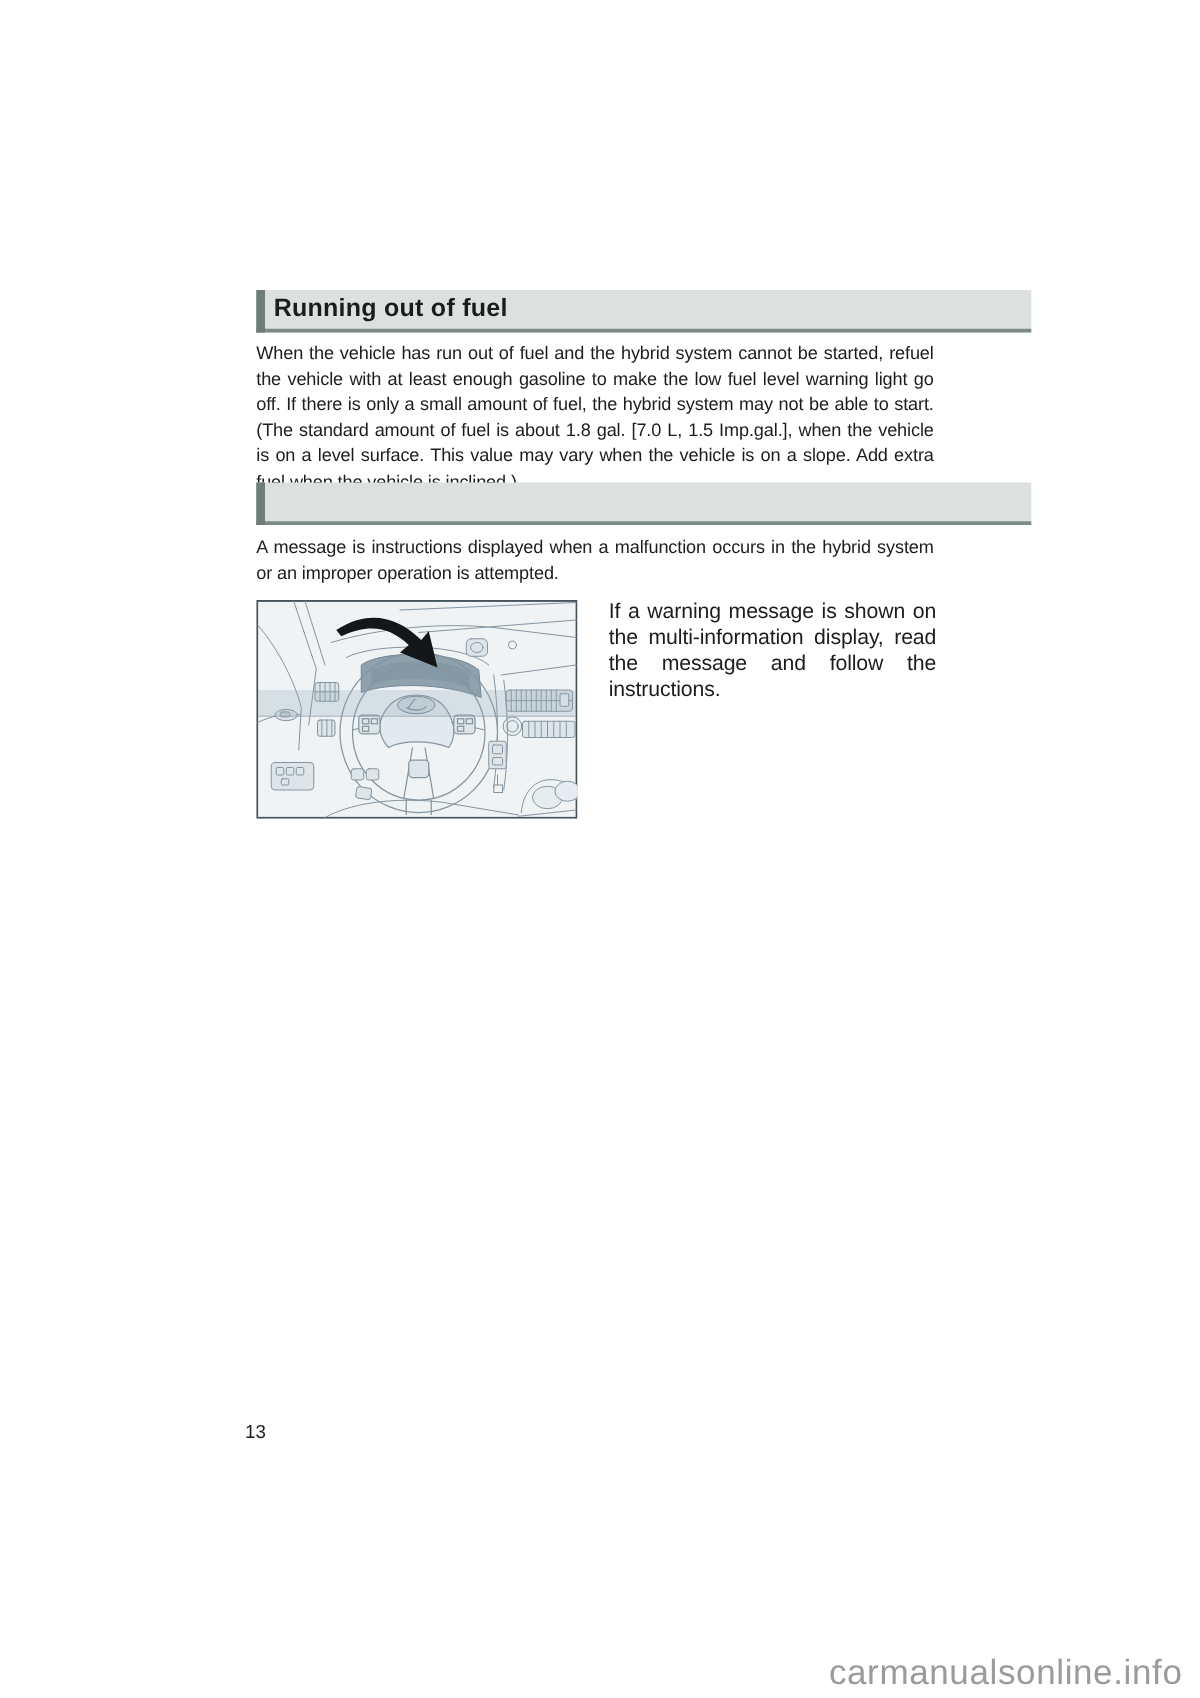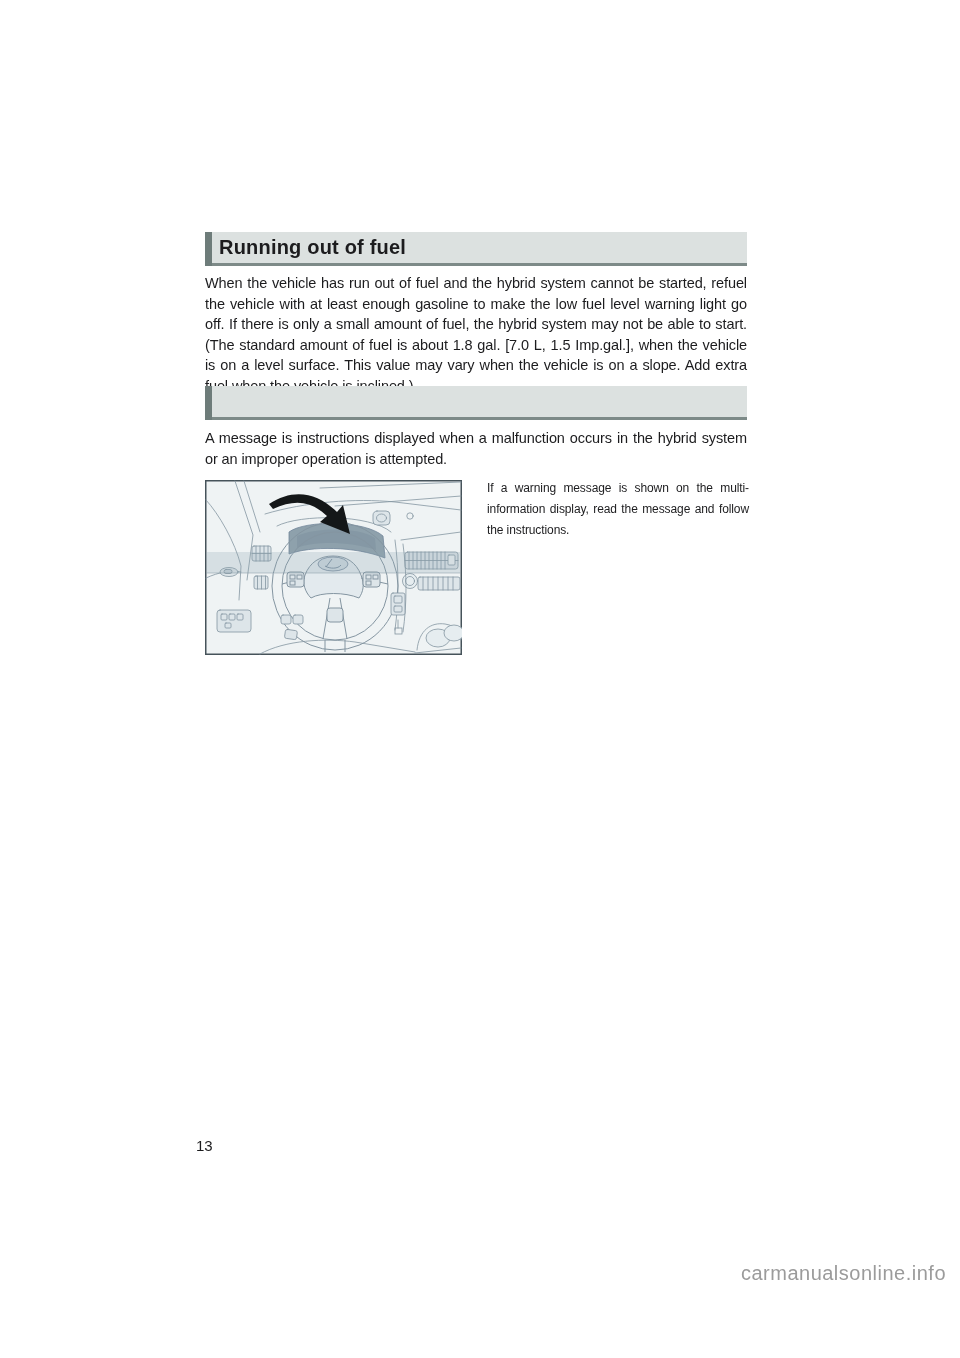--- a/index.html
+++ b/index.html
@@ -15,21 +15,21 @@
   body{
     background:var(--page-bg);
     font-family:"Liberation Sans", sans-serif;
     color:var(--text);
     position:relative;
     overflow:hidden;
   }
   .section-bar{
     position:absolute;
     left:205px;
-    width:542px;
+    width:620px;
     height:34px;
     background:var(--header-bg);
     border-bottom:3px solid var(--header-border);
   }
   .section-bar .accent{
     position:absolute;
     left:0;top:0;
     width:7px;height:34px;
     background:var(--header-accent);
   }
@@ -53,34 +53,34 @@
   }
   .figure-box{
     position:absolute;
     left:205px;top:480px;
     width:257px;height:175px;
   }
   .figure-caption{
     position:absolute;
     left:487px;top:478px;
     width:262px;
-    font-size:12px;
+    font-size:17px;
     line-height:21px;
     letter-spacing:-0.1px;
     text-align:justify;
   }
   .page-number{
     position:absolute;
     left:196px;top:1137px;
     font-size:15px;
   }
   .watermark{
     position:absolute;
-    right:14px;top:1262px;
-    font-size:20px;
+    right:14px;top:1322px;
+    font-size:28px;
     color:var(--watermark);
     letter-spacing:0.5px;
   }
 </style>
 </head>
 <body>
 
 <div class="section-bar" style="top:232px">
   <div class="accent"></div>
   <h2>Running out of fuel</h2>

